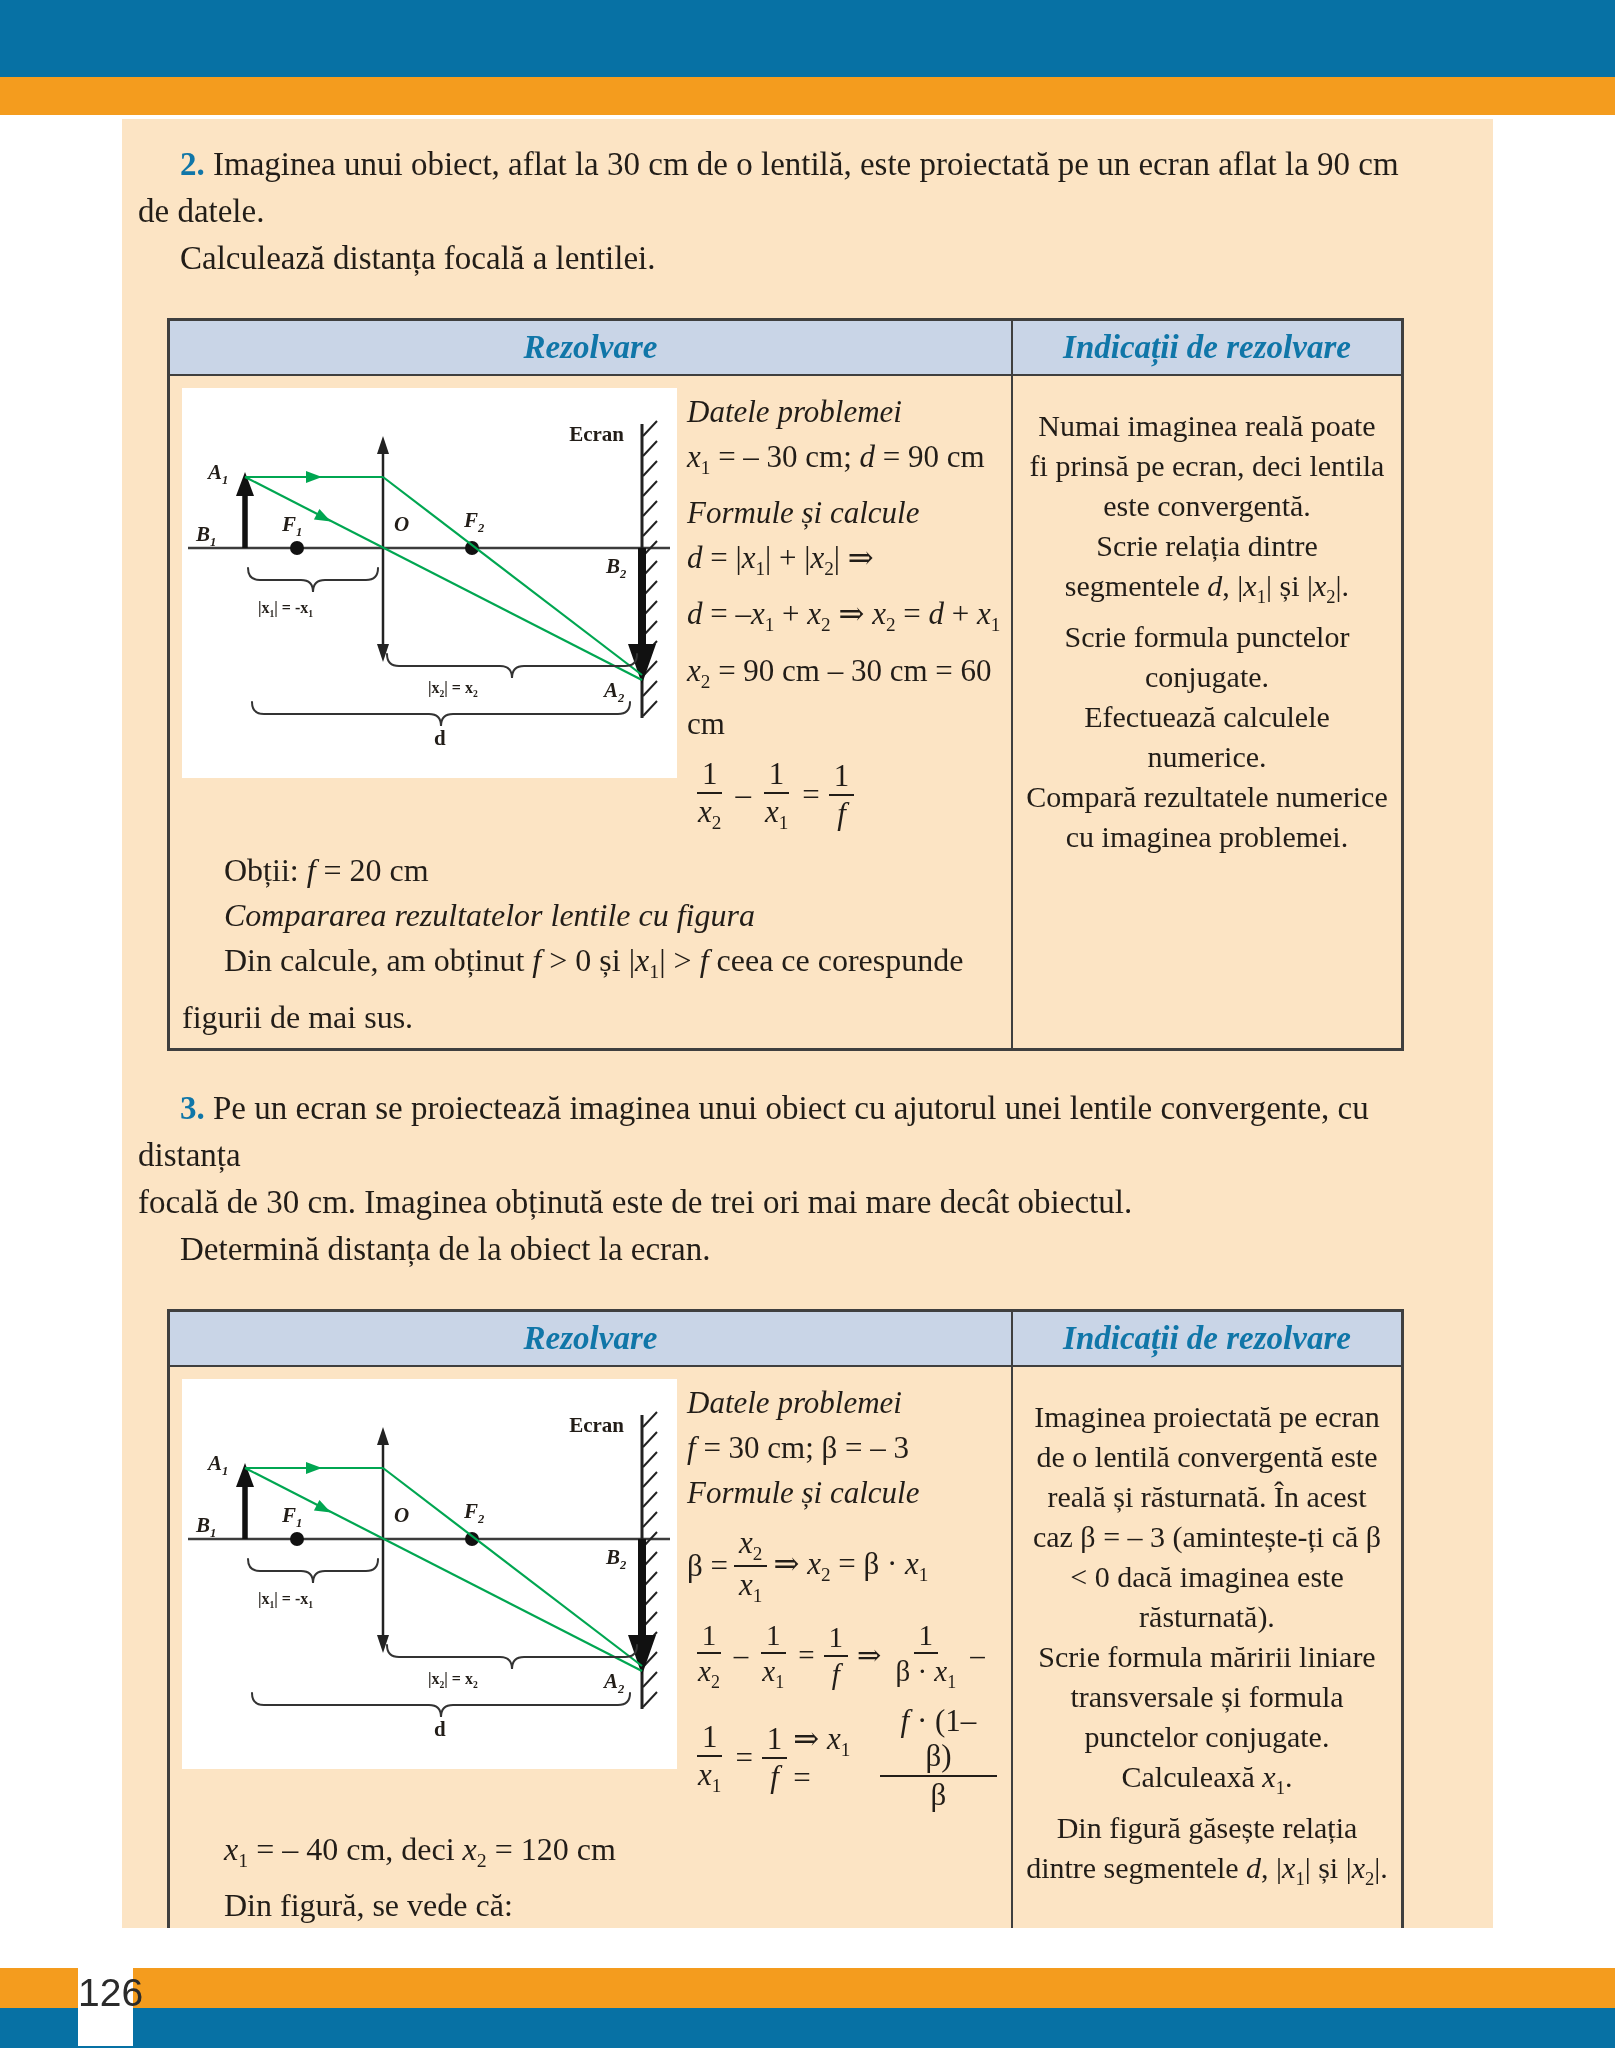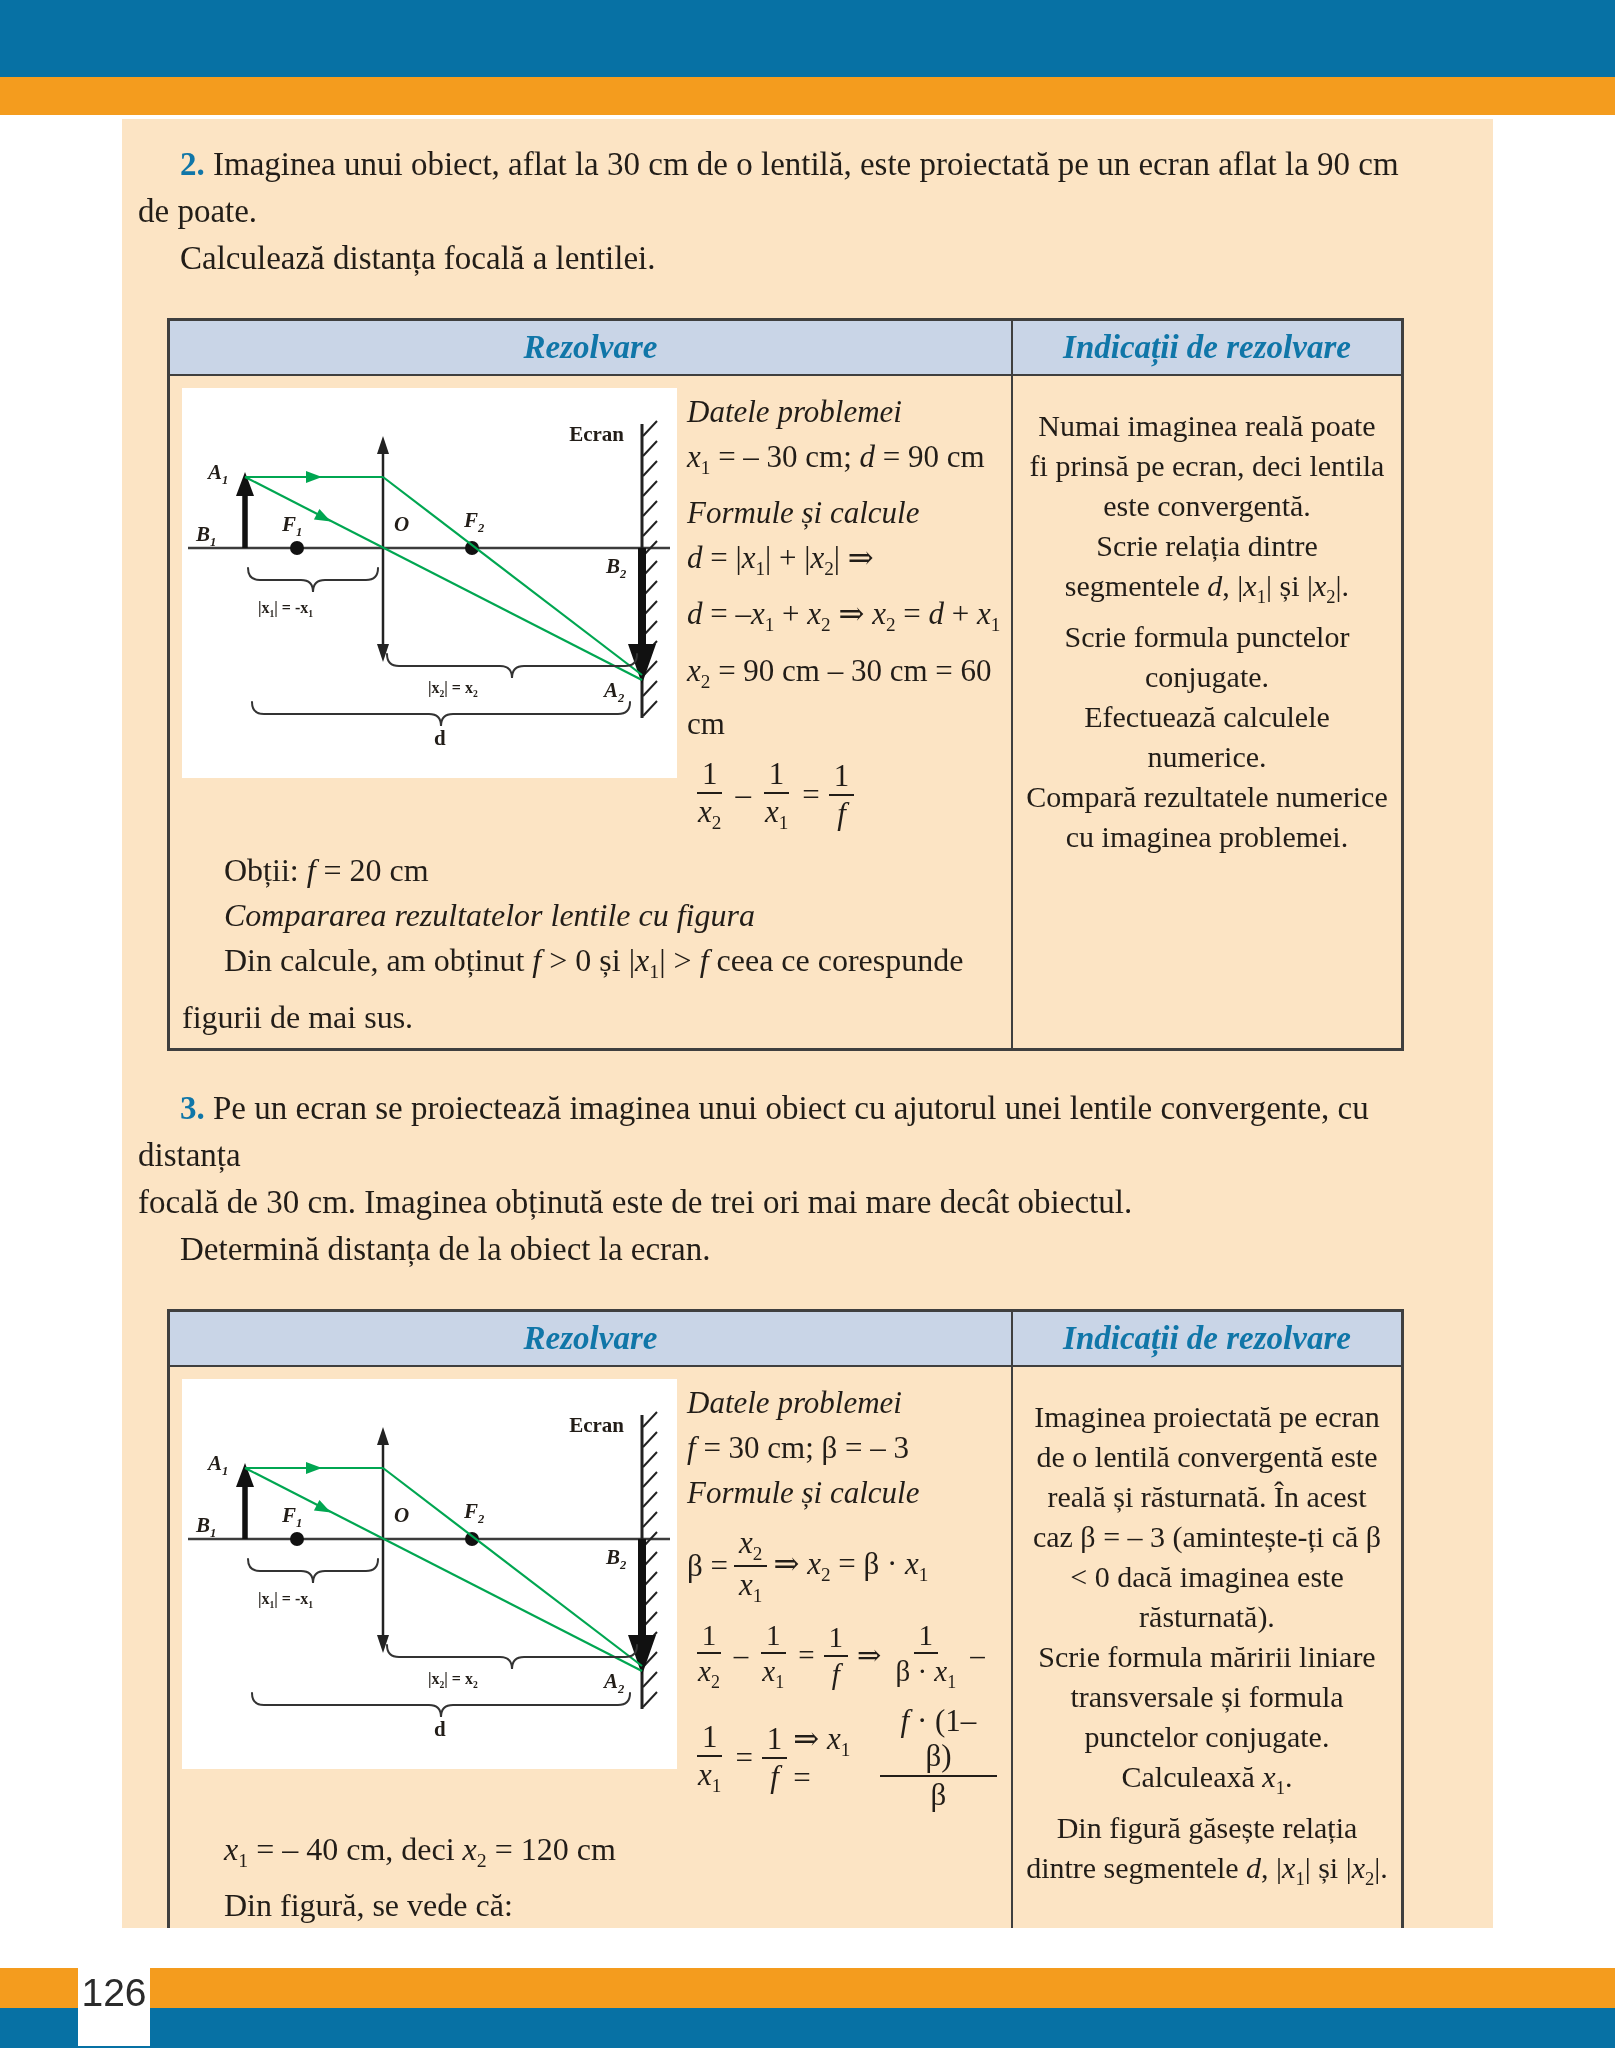--- a/index.html
+++ b/index.html
@@ -5,21 +5,21 @@
   *{box-sizing:border-box}
   body{margin:0;background:#ffffff}
   .page{position:relative;width:1615px;height:2048px;background:#fff;overflow:hidden;
         font-family:"Liberation Serif","DejaVu Serif",serif;color:#221d18}
   
   .bar{position:absolute;left:0;width:1615px}
   .bar-top-blue{top:0;height:77px;background:#0771a4}
   .bar-top-orange{top:77px;height:38px;background:#f49c1e}
   .bar-bot-orange{top:1968px;height:40px;background:#f49c1e}
   .bar-bot-blue{top:2008px;height:40px;background:#0771a4}
-  .pagenum-box{position:absolute;left:78px;top:1968px;width:72px;height:78px;background:#fff;
+  .pagenum-box{position:absolute;left:78px;top:1968px;width:55px;height:78px;background:#fff;
                text-align:center;padding-top:3px;font-family:"Liberation Sans","DejaVu Sans",sans-serif;
                font-size:39px;color:#2b2b2b;z-index:5}
   
   .panel{position:absolute;left:122px;top:119px;width:1371px;height:1809px;background:#fce4c4;
          overflow:hidden;padding-top:22px}
   .pline{font-size:33px;line-height:47px;margin-left:16px;margin-right:16px}
   .ind{text-indent:42px}
   .pnum{color:#1076a8;font-weight:bold}
   
   .ptable{margin:36px 16px 0 45px;width:1237px;border:3px solid #3f3f3f;display:grid;
@@ -57,21 +57,21 @@
 
 <div class="page">
 
   <div class="bar bar-top-blue"></div>
   <div class="bar bar-top-orange"></div>
 
   <div class="panel">
 
     <div>
       <div class="pline ind"><span class="pnum">2.</span> <span>Imaginea unui obiect, aflat la 30 cm de o lentilă, este proiectată pe un ecran aflat la 90 cm</span></div>
-      <div class="pline">de poate.</div>
+      <div class="pline">de datele.</div>
       <div class="pline ind">Calculează distanța focală a lentilei.</div>
     </div>
 
     <div class="ptable">
       <div class="th th-left">Rezolvare</div>
       <div class="th">Indicații de rezolvare</div>
 
       <div class="cell-left">
         <div class="sol-row">
 

